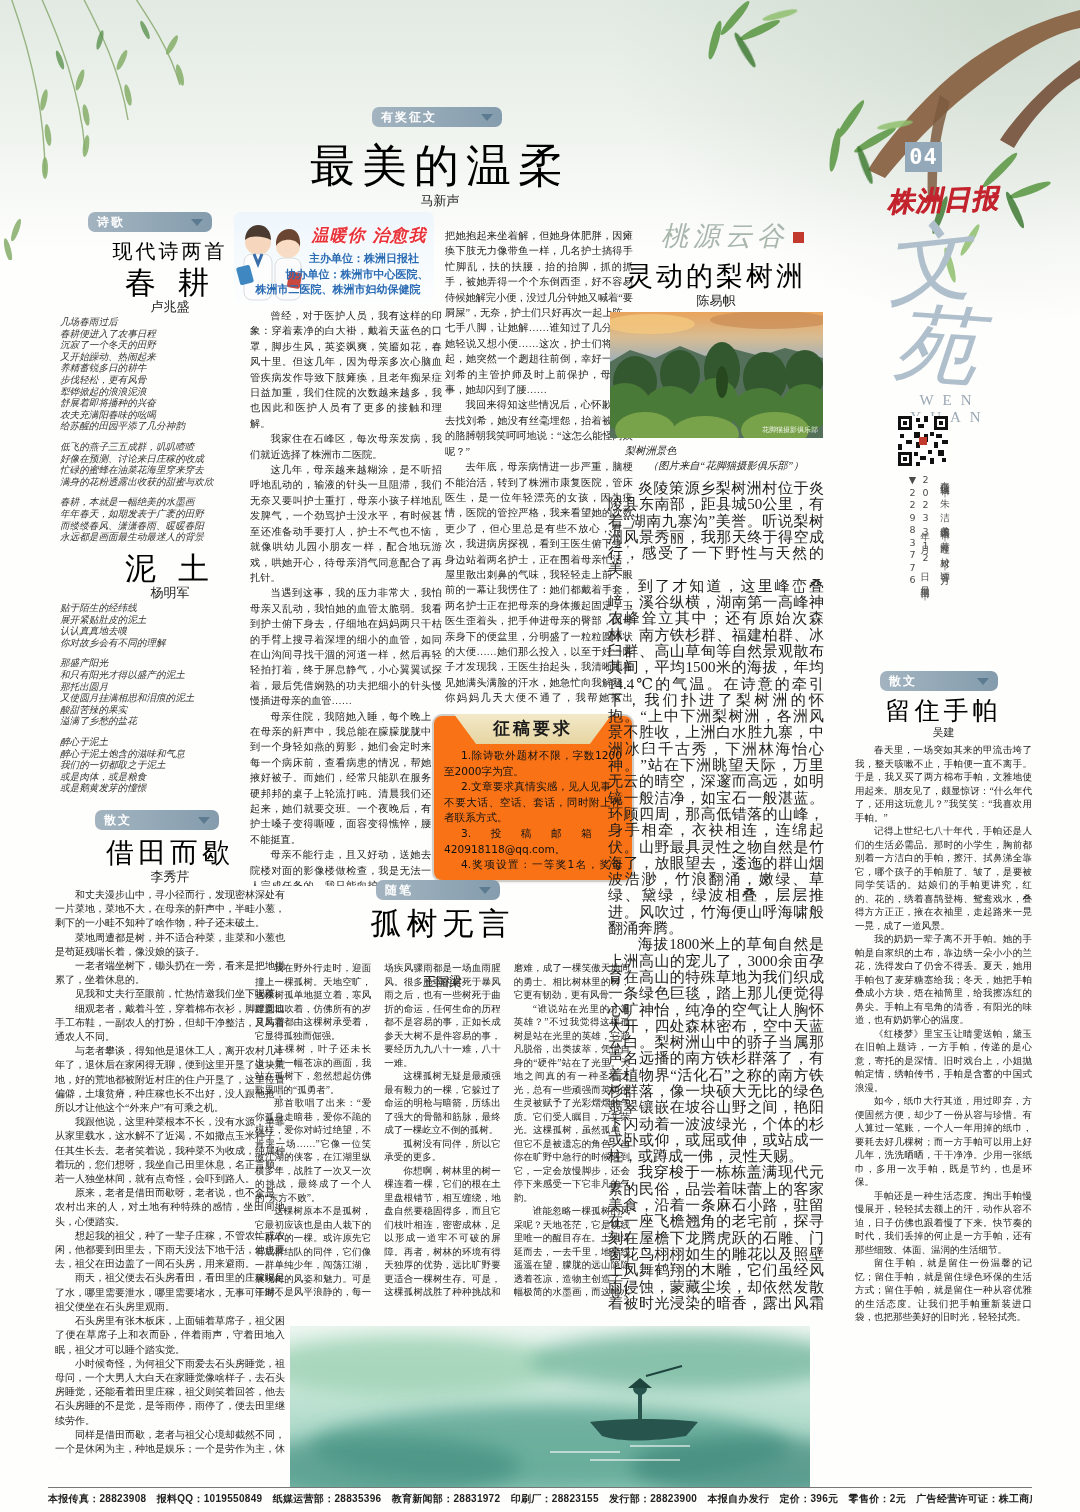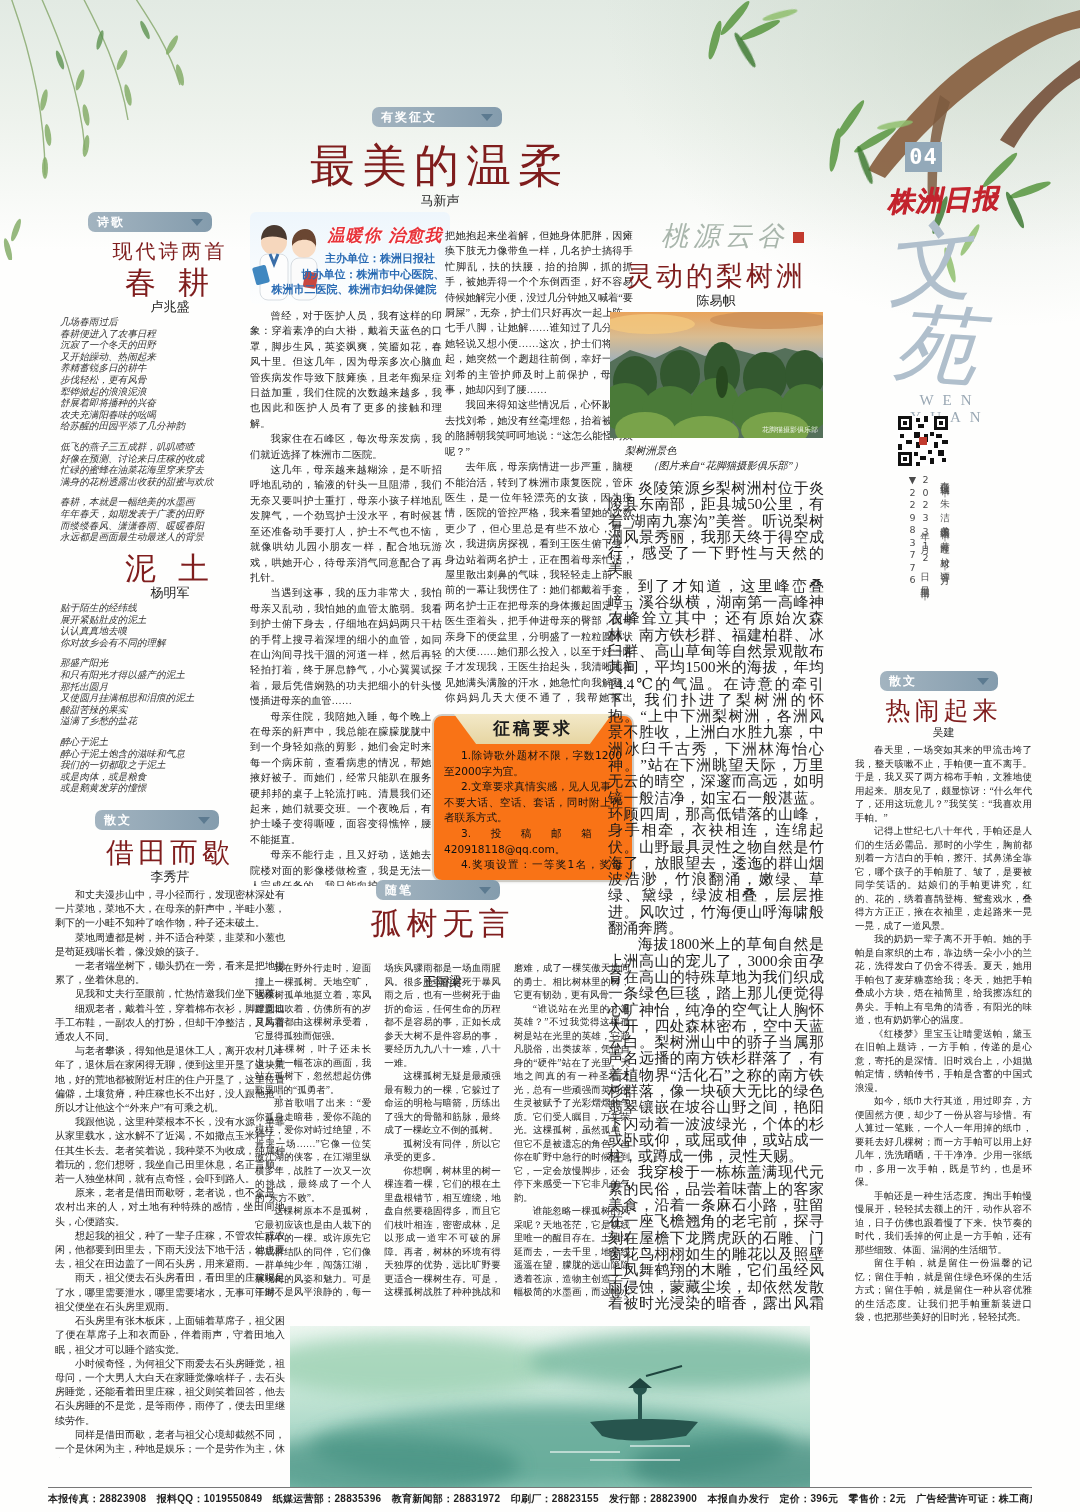--- a/index.html
+++ b/index.html
@@ -10,21 +10,21 @@
      background:linear-gradient(180deg,#e2eae3 0%,#edf2ec 45%,rgba(255,255,255,0) 100%);}
   .topwash2{right:0;top:0;width:480px;height:330px;
      background:radial-gradient(ellipse at 85% 0%,rgba(190,205,190,.55),rgba(255,255,255,0) 70%);}
   
   .tab{height:20px;background:linear-gradient(90deg,#a3b4c0,#849cad);border-radius:7px;color:#fff;
        font:bold 12px/19px "Liberation Sans",sans-serif;display:flex;align-items:center;
        justify-content:space-between;padding:0 9px;letter-spacing:2px;text-align:center;}
   .tab .tri{width:0;height:0;border-left:6px solid transparent;border-right:6px solid transparent;
        border-top:7px solid #5c7a90;margin-left:8px;}
   
-  .h-round{font-family:"DejaVu Sans","Liberation Sans",sans-serif;font-weight:500;color:#7f1d1d;text-align:center;}
+  .h-round{font-family:"DejaVu Sans","Liberation Sans",sans-serif;font-weight:500;color:#000000;text-align:center;}
   .byline{font-family:"DejaVu Sans",sans-serif;text-align:center;color:#222;}
   
   .poem{font-size:9.6px;line-height:11.6px;color:#333;font-style:italic;}
   .poem div{height:11.6px;white-space:nowrap;overflow:hidden;}
   .poem div.gap{height:9px;}
   
   .flow{font-size:10.2px;line-height:15.4px;text-align:justify;overflow:hidden;color:#1c1c1c;}
   .flow p{margin:0;text-indent:2em;}
   .flow-left{font-size:10px;line-height:14.2px;}
   .flow-md{font-size:15px;line-height:16.3px;}
@@ -202,21 +202,21 @@
       <p>同样是借田而歇，老者与祖父心境却截然不同，一个是休闲为主，种地是娱乐；一个是劳作为主，休息是迫不得已。</p>
     </div>
 
   <div class="abs tab" style="left:372px;top:107px;width:112px;">
     <span>有奖征文</span>
     <span class="tri"></span>
   </div>
   <div class="abs h-round" style="left:250px;top:136px;width:380px;font-size:45px;letter-spacing:7px;font-weight:400;">最美的温柔</div>
   <div class="abs byline" style="left:250px;top:192px;width:380px;font-size:13px;">马新声</div>
 
-  <div class="abs promo" style="left:250px;top:212px;width:200px;height:92px;">
+  <div class="abs promo" style="left:234px;top:212px;width:200px;height:92px;">
     <svg class="abs" style="left:2px;top:8px;" width="74" height="82" viewBox="0 0 74 82">
       <circle cx="22" cy="22" r="13" fill="#f6d7bd"></circle>
         <path d="M9,20 C9,10 16,5 22,5 C30,5 35,11 35,20 C28,16 14,15 9,20 Z" fill="#4a3a30"></path>
       <rect x="8" y="34" width="28" height="46" rx="8" fill="#fdfdfd" stroke="#d8dde2"></rect>
         <path d="M18,34 L22,44 L26,34" fill="none" stroke="#3a6ea8" stroke-width="3"></path>
       <rect x="2" y="46" width="14" height="18" rx="2" fill="#3f87c0" transform="rotate(-15 9 55)"></rect>
       <circle cx="52" cy="26" r="12" fill="#f8dcc4"></circle>
         <path d="M40,26 C39,14 47,9 53,9 C61,9 65,16 64,27 C62,18 45,17 40,26 Z" fill="#6a4632"></path>
       <rect x="39" y="38" width="26" height="42" rx="8" fill="#fbfbfb" stroke="#d8dde2"></rect>
       <rect x="52" y="52" width="13" height="16" rx="2" fill="#c8473f" transform="rotate(10 58 60)"></rect>
@@ -401,21 +401,21 @@
 
   <div class="abs vert" style="left:900px;top:474px;height:190px;">
     <span>责任编辑｜朱 洁　美术编辑｜黄滢旺　校对｜谭智方</span>
     <span>2023年3月12日 星期日｜▼22983776</span>
   </div>
 
   <div class="abs tab" style="left:880px;top:671px;width:100px;">
     <span>散文</span>
     <span class="tri"></span>
   </div>
-  <div class="abs h-round" style="left:855px;top:694px;width:177px;font-size:25px;letter-spacing:4px;">热闹起来</div>
+  <div class="abs h-round" style="left:855px;top:694px;width:177px;font-size:25px;letter-spacing:4px;">留住手帕</div>
   <div class="abs byline" style="left:855px;top:725px;width:177px;font-size:11px;">吴建</div>
   <div class="abs flow flow-sm" style="left:855px;top:744px;width:177px;height:740px;">
       <p>春天里，一场突如其来的甲流击垮了我，整天咳嗽不止，手帕便一直不离手。于是，我又买了两方棉布手帕，文雅地使用起来。朋友见了，颇显惊讶：“什么年代了，还用这玩意儿？”我笑笑：“我喜欢用手帕。”</p>
       <p>记得上世纪七八十年代，手帕还是人们的生活必需品。那时的小学生，胸前都别着一方洁白的手帕，擦汗、拭鼻涕全靠它，哪个孩子的手帕脏了、皱了，是要被同学笑话的。姑娘们的手帕更讲究，红的、花的，绣着喜鹊登梅、鸳鸯戏水，叠得方方正正，掖在衣袖里，走起路来一晃一晃，成了一道风景。</p>
       <p>我的奶奶一辈子离不开手帕。她的手帕是自家织的土布，靠边绣一朵小小的兰花，洗得发白了仍舍不得丢。夏天，她用手帕包了麦芽糖塞给我；冬天，她把手帕叠成小方块，焐在袖筒里，给我擦冻红的鼻尖。手帕上有皂角的清香，有阳光的味道，也有奶奶掌心的温度。</p>
       <p>《红楼梦》里宝玉让晴雯送帕，黛玉在旧帕上题诗，一方手帕，传递的是心意，寄托的是深情。旧时戏台上，小姐抛帕定情，绣帕传书，手帕是含蓄的中国式浪漫。</p>
       <p>如今，纸巾大行其道，用过即弃，方便固然方便，却少了一份从容与珍惜。有人算过一笔账，一个人一年用掉的纸巾，要耗去好几棵树；而一方手帕可以用上好几年，洗洗晒晒，干干净净。少用一张纸巾，多用一次手帕，既是节约，也是环保。</p>
       <p>手帕还是一种生活态度。掏出手帕慢慢展开，轻轻拭去额上的汗，动作从容不迫，日子仿佛也跟着慢了下来。快节奏的时代，我们丢掉的何止是一方手帕，还有那些细致、体面、温润的生活细节。</p>
       <p>留住手帕，就是留住一份温馨的记忆；留住手帕，就是留住绿色环保的生活方式；留住手帕，就是留住一种从容优雅的生活态度。让我们把手帕重新装进口袋，也把那些美好的旧时光，轻轻拭亮。</p>
     </div>

